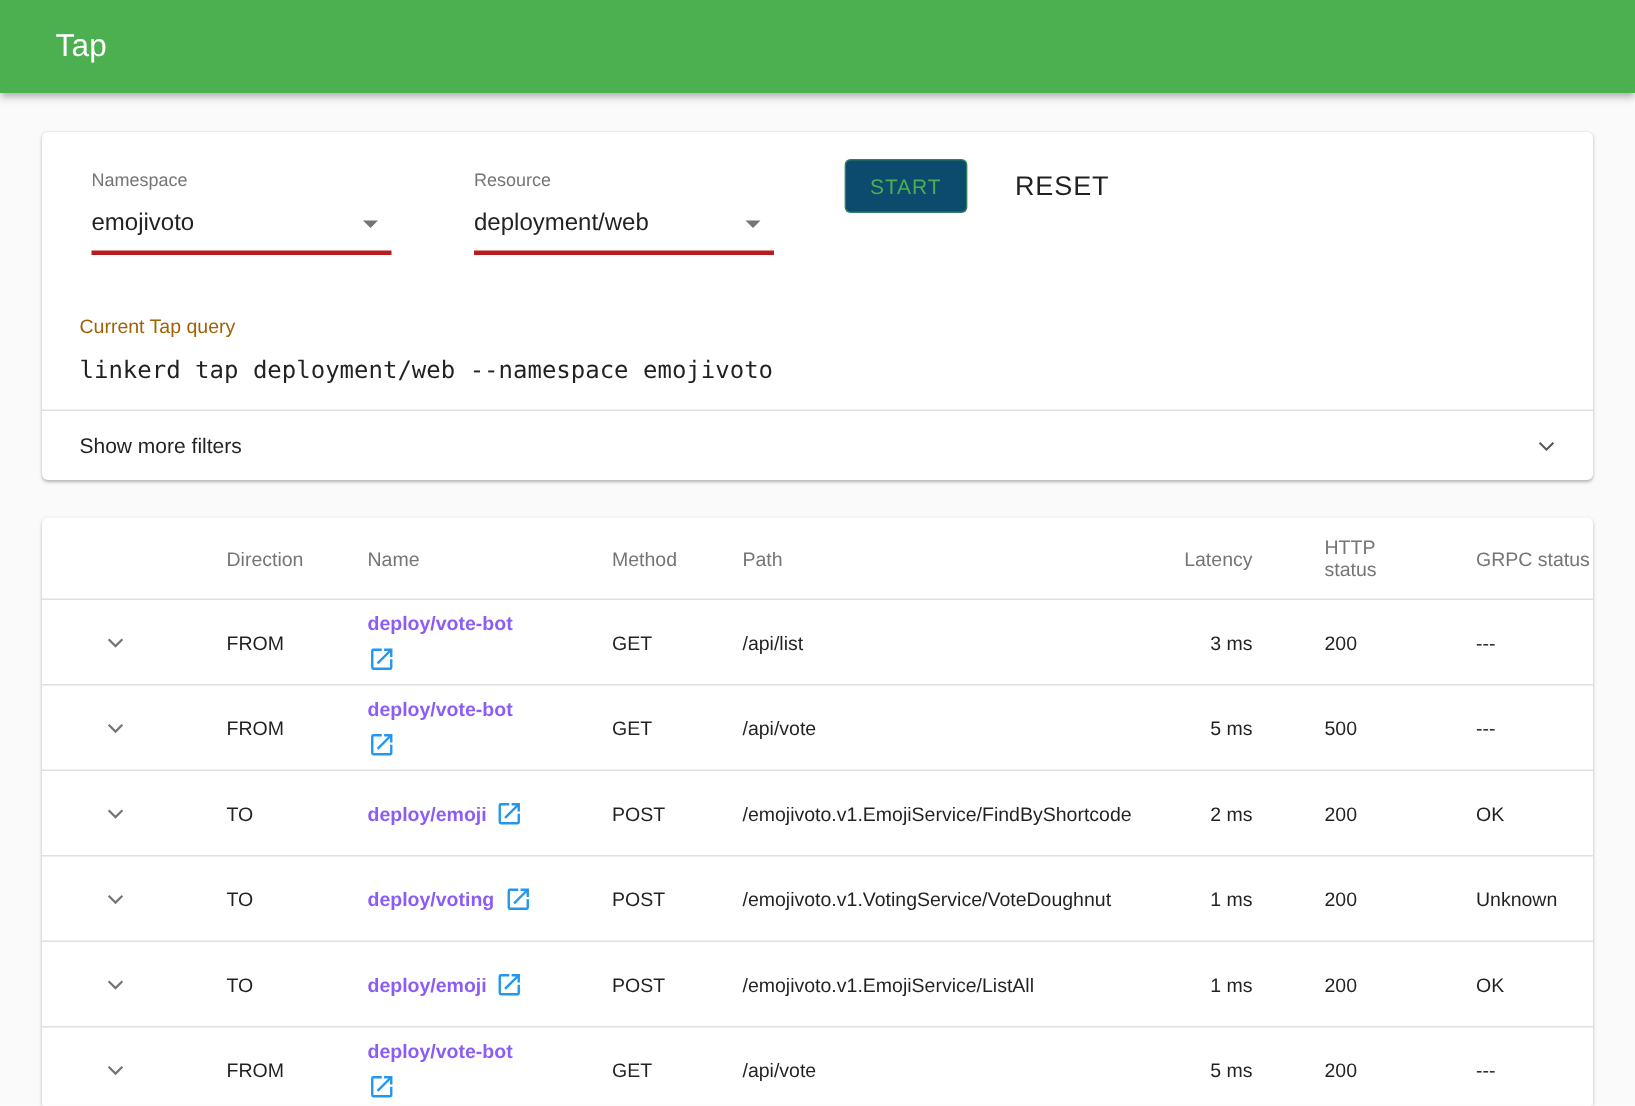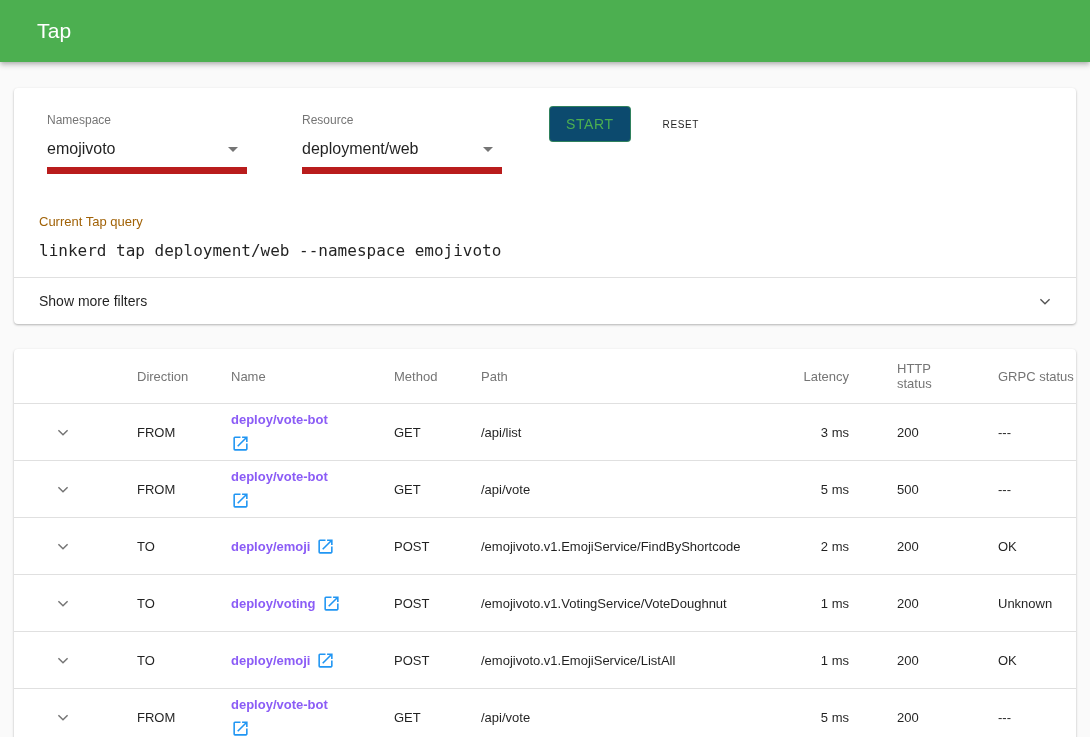--- a/index.html
+++ b/index.html
@@ -7,41 +7,41 @@
     font-family:"Liberation Sans","DejaVu Sans",sans-serif;
     background:#fafafa; color:rgba(0,0,0,.87); }
 
   
   .appbar { height:62px; background:#4caf50; display:flex; align-items:center;
     padding-left:37px; box-shadow:0 2px 4px -1px rgba(0,0,0,.2), 0 4px 5px 0 rgba(0,0,0,.14);
     position:relative; z-index:5; }
   .appbar-title { color:#fff; font-size:21px; font-weight:400; letter-spacing:.2px; }
 
   
-  .card { background:#fff; border-radius:4px; margin:0 14px;
+  .card { background:#fff; border-radius:4px; margin:0 28px;
     box-shadow:0 1px 3px rgba(0,0,0,.12), 0 1px 2px rgba(0,0,0,.18); }
   .card.query-card { margin-top:26px; }
   .card.table-card { margin-top:25px; height:407px; overflow:hidden; }
 
   
   .form-row { display:flex; align-items:flex-start; padding:25px 24px 0 33px; }
   .select { width:200px; cursor:pointer; }
   .select-label { font-size:12px; color:#757575; }
   .select-value-row { display:flex; justify-content:space-between; align-items:center;
-    padding:10px 2px 6px 0; border-bottom:7px solid #b91c1c; }
+    padding:10px 2px 6px 0; border-bottom:3px solid #b91c1c; }
   .select-value { font-size:16px; color:rgba(0,0,0,.87); }
   .select.resource { margin-left:55px; }
   .arrow-icon { flex:0 0 auto; }
 
   .btn-start { margin-left:47px; margin-top:-7px; height:36px; padding:0 16px;
     background:#0c4a6e; border:1px solid rgba(76,175,80,.55); border-radius:4px;
     color:#4caf50; font-size:14px; font-weight:500; letter-spacing:.6px;
     font-family:inherit; cursor:pointer; }
   .btn-reset { margin-left:16px; margin-top:-7px; height:36px; padding:0 16px;
-    background:transparent; border:none; color:rgba(0,0,0,.87); font-size:10px;
+    background:transparent; border:none; color:rgba(0,0,0,.87); font-size:18px;
     font-weight:500; letter-spacing:.6px; font-family:inherit; cursor:pointer; }
 
   .query-block { margin:40px 24px 0 25px; }
   .query-label { font-size:13px; color:#a16207; }
   .query-value { margin-top:12px; font-family:"DejaVu Sans Mono","Liberation Mono",monospace;
     font-size:16px; color:rgba(0,0,0,.87); }
 
   .divider { height:1px; background:#e0e0e0; margin-top:17px; }
 
   .filters-row { height:46px; display:flex; align-items:center; justify-content:space-between;

